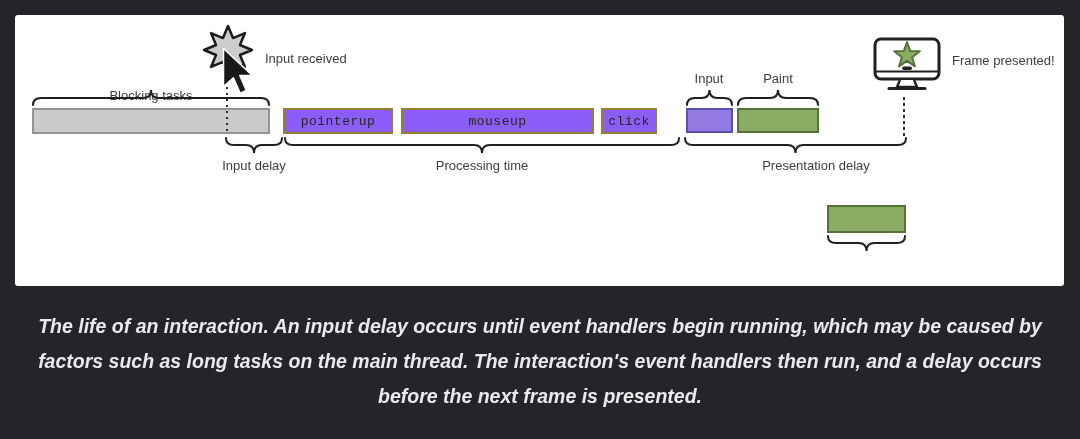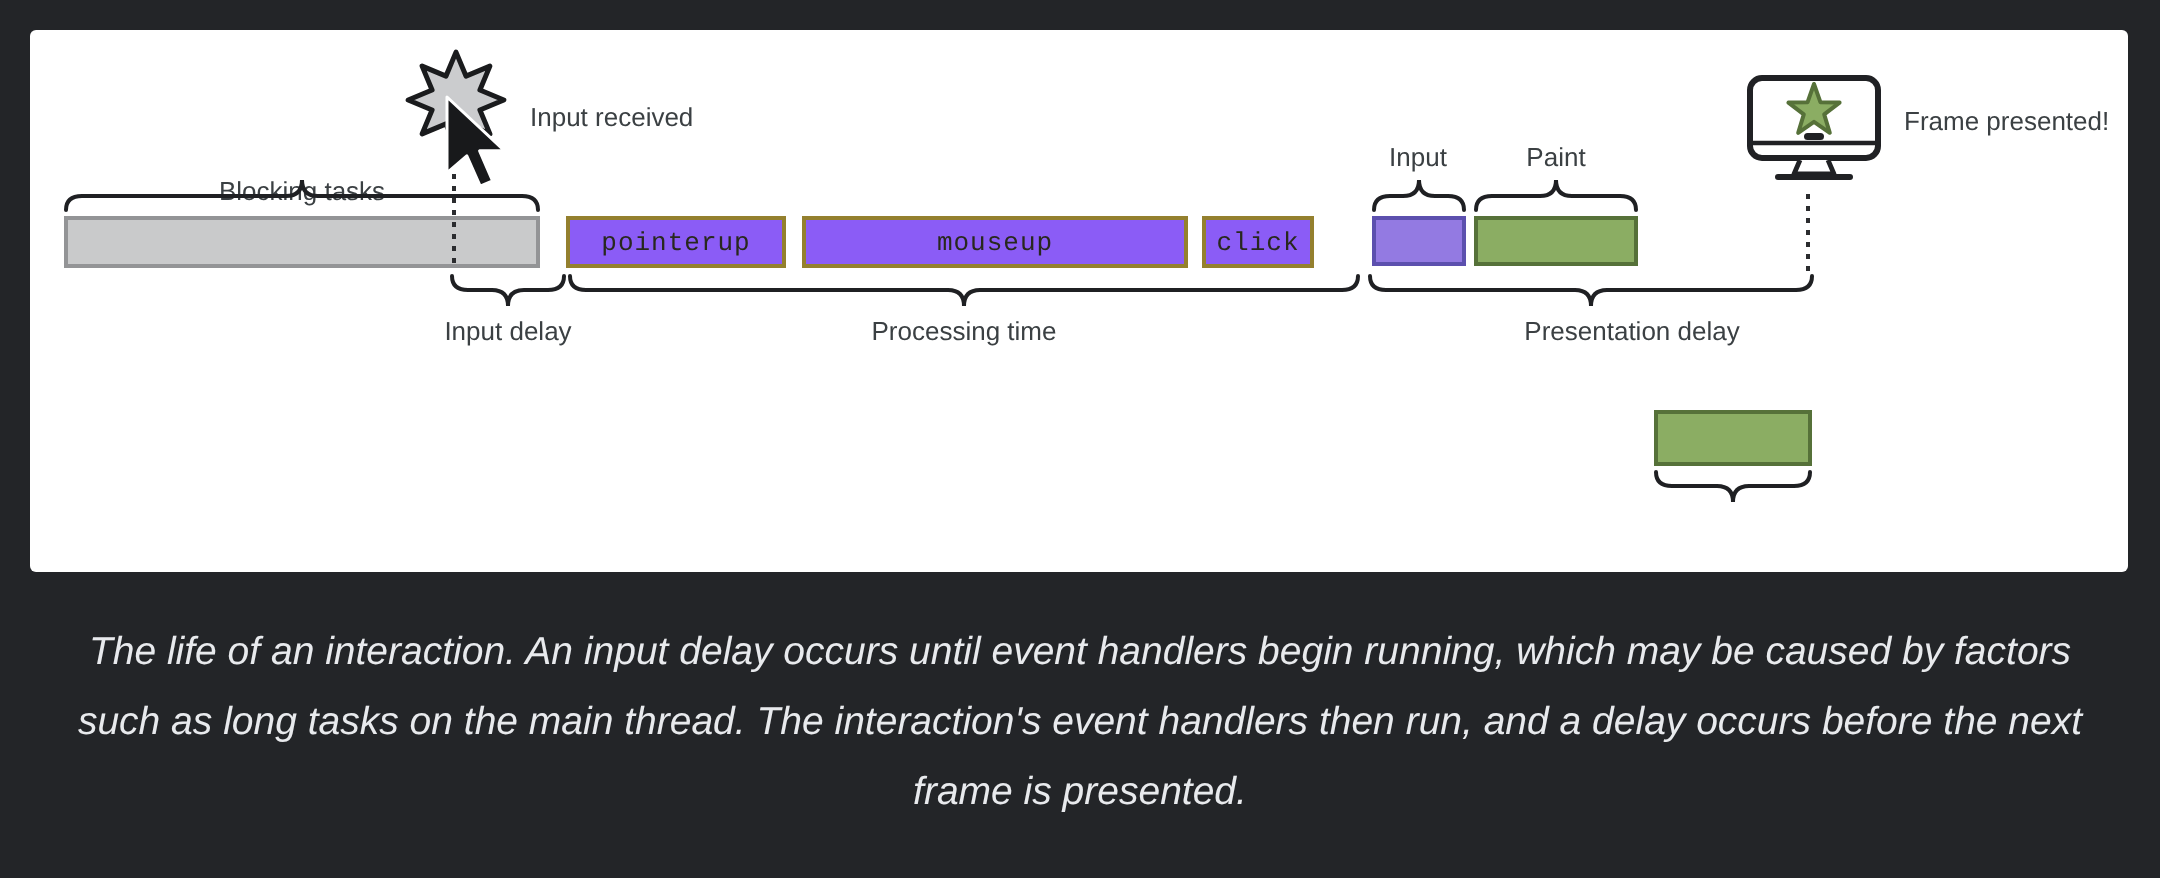--- a/index.html
+++ b/index.html
@@ -55,20 +55,21 @@
 
   .icon-abs { position:absolute; }
 
   
   .caption {
     position:absolute; left:0; top:309px; width:1080px;
     box-sizing:border-box; padding:0 36px;
     text-align:center;
     font-style:italic; font-size:19.5px; line-height:35px;
     color:#e8eaed;
+    font-weight:bold;
   }
 </style>
 </head>
 <body>
 
 <div class="stage">
   <div class="panel">
 
     <div class="lbl c" style="left:136px; top:74px;">Blocking tasks</div>
     <div class="brace" style="left:17px; top:74px;">

